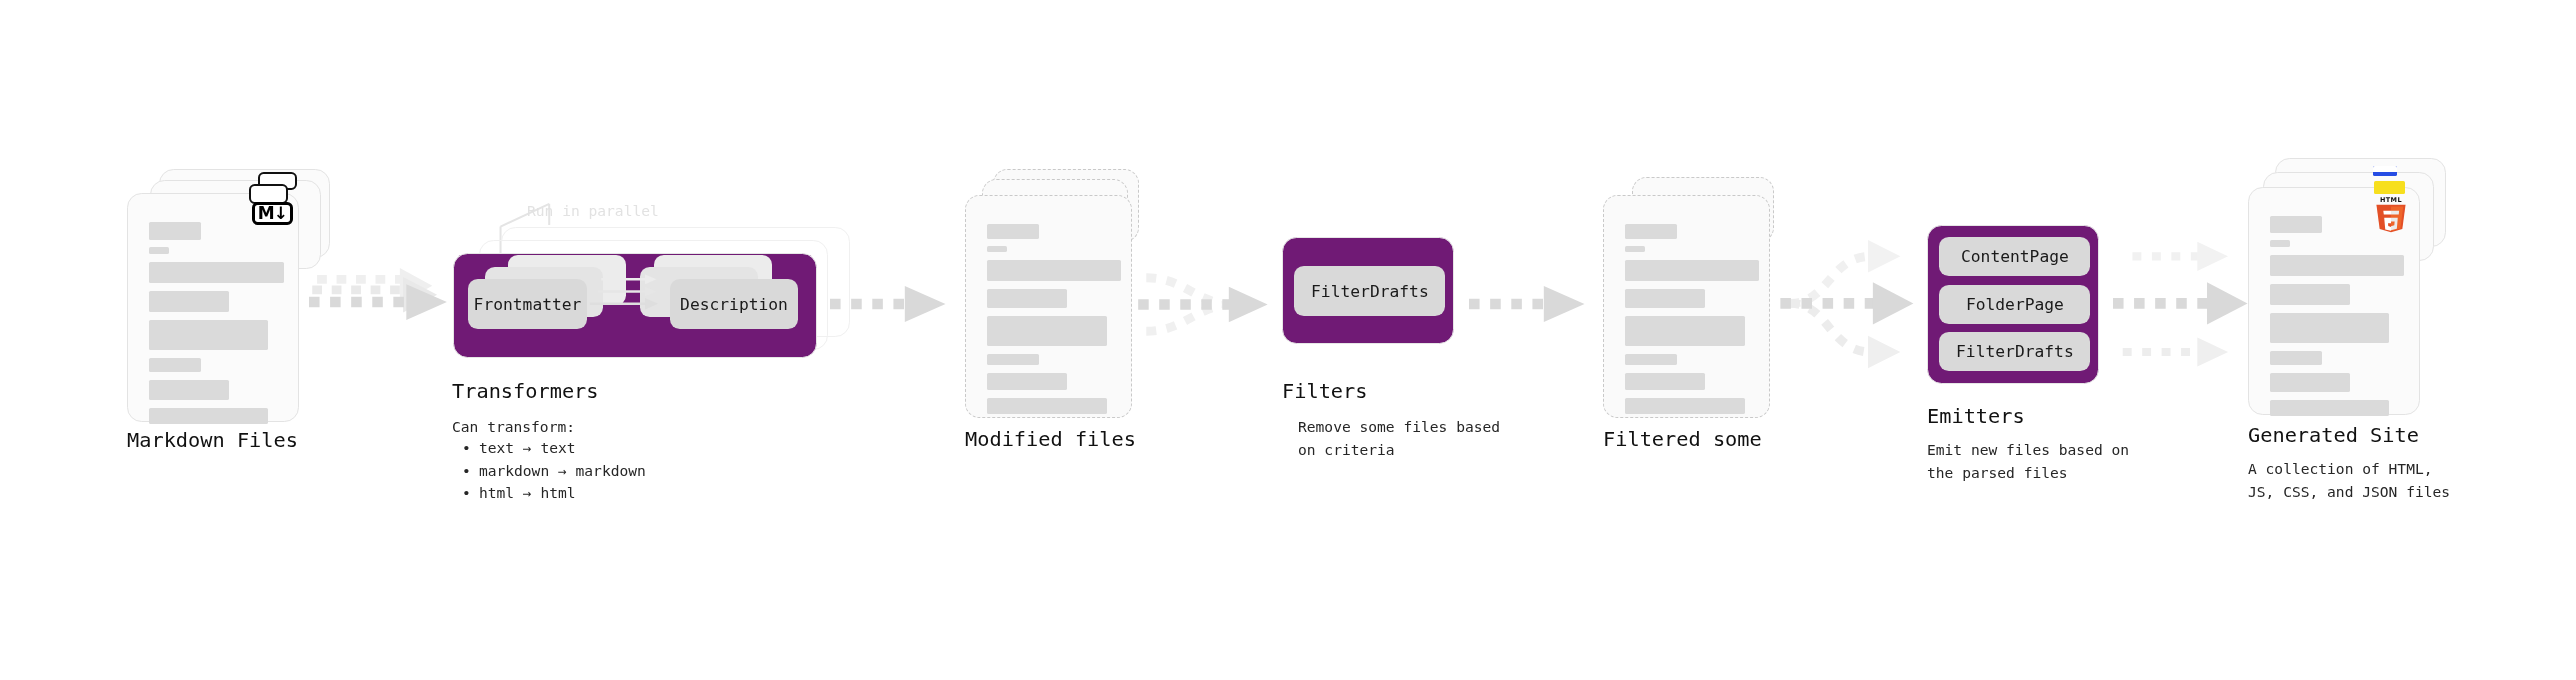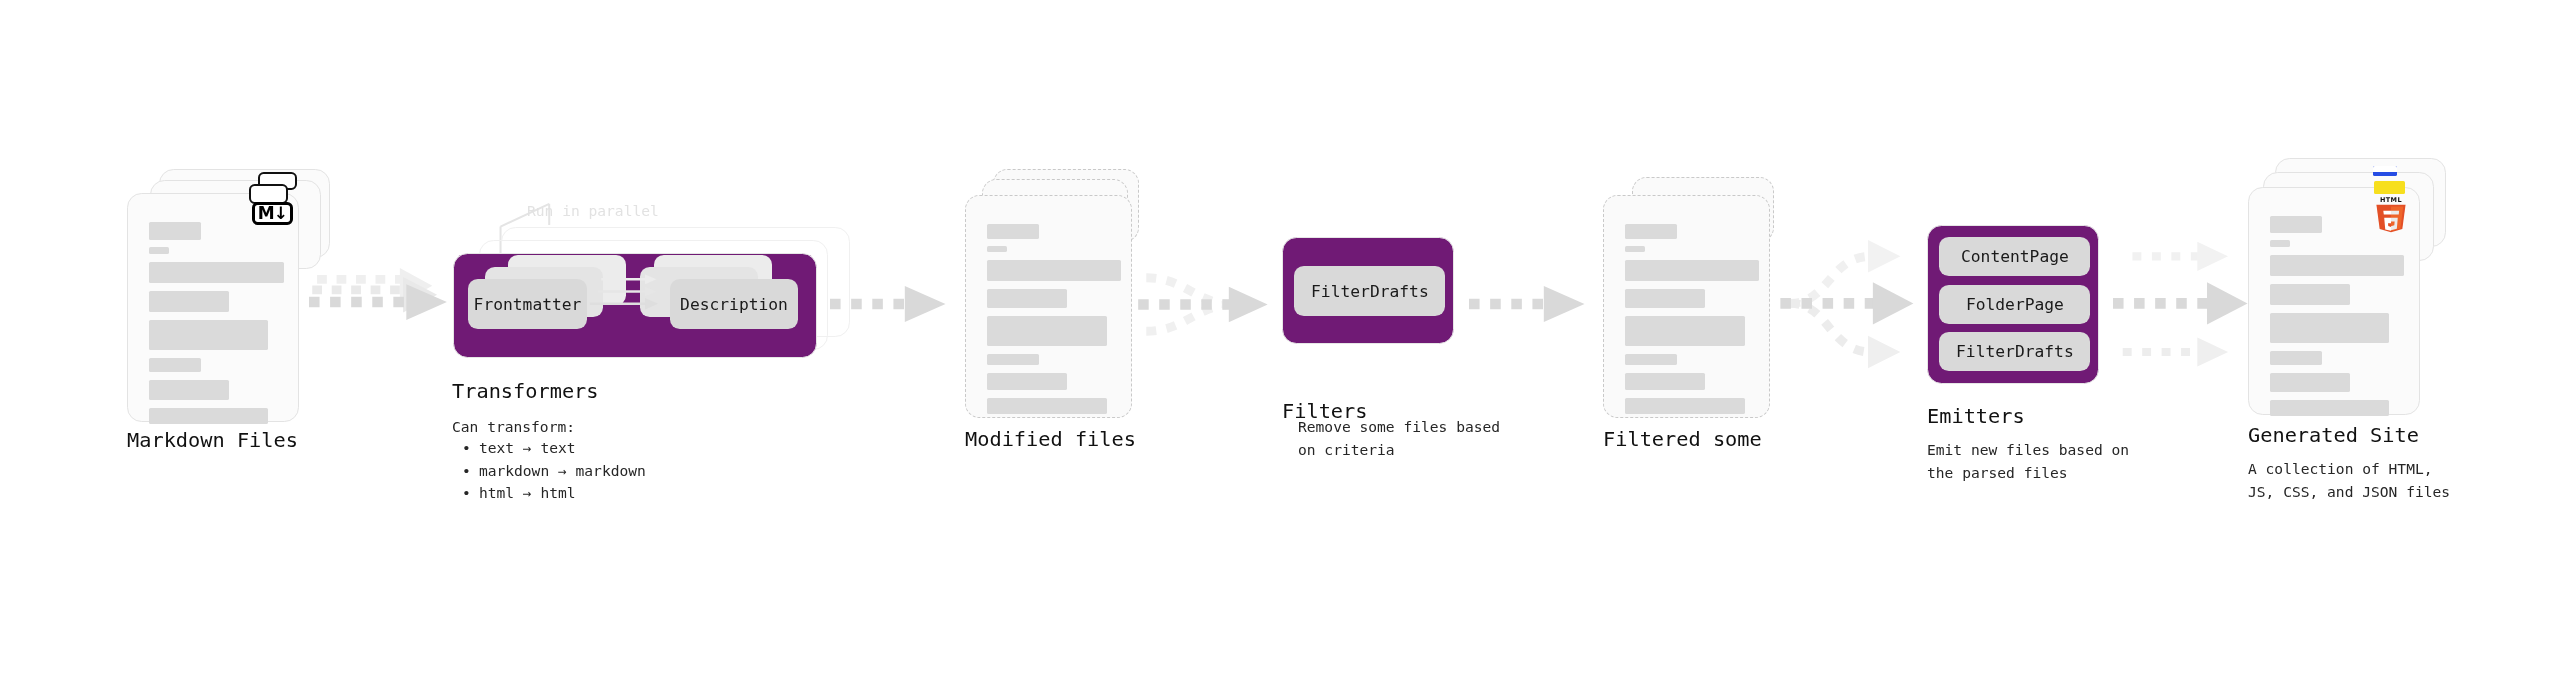--- a/index.html
+++ b/index.html
@@ -220,21 +220,21 @@
     <path d="M 10 88 C 60 88 70 55 120 55" stroke="#f0f0f0" stroke-width="11" stroke-dasharray="12 13" fill="none"></path>
     <g stroke="#d9d9d9" stroke-width="13" stroke-dasharray="13 13" fill="none">
       <line x1="0" y1="55" x2="118" y2="55"></line>
     </g>
     <polygon points="112,33 160,55 112,77" fill="#d9d9d9"></polygon>
   </svg>
 
   <div class="gbox" style="left:1282px;top:237px;width:172px;height:107px;">
     <div class="chip" style="left:11.4px;top:28.4px;width:151px;height:50px;">FilterDrafts</div>
   </div>
-  <div class="title" style="left:1282px;top:379px;margin-top:20px;">Filters</div>
+  <div class="title" style="left:1282px;top:379px;">Filters</div>
   <div class="sub" style="left:1298px;top:416px;">Remove some files based
 on criteria</div>
 
   <svg style="left:1469px;top:286px;" width="122" height="49" viewBox="0 0 150 60">
     <g stroke="#d9d9d9" stroke-width="13" stroke-dasharray="13 13" fill="none">
       <line x1="0" y1="22" x2="98" y2="22"></line>
     </g>
     <polygon points="92,0 142,22 92,44" fill="#d9d9d9"></polygon>
   </svg>
 

